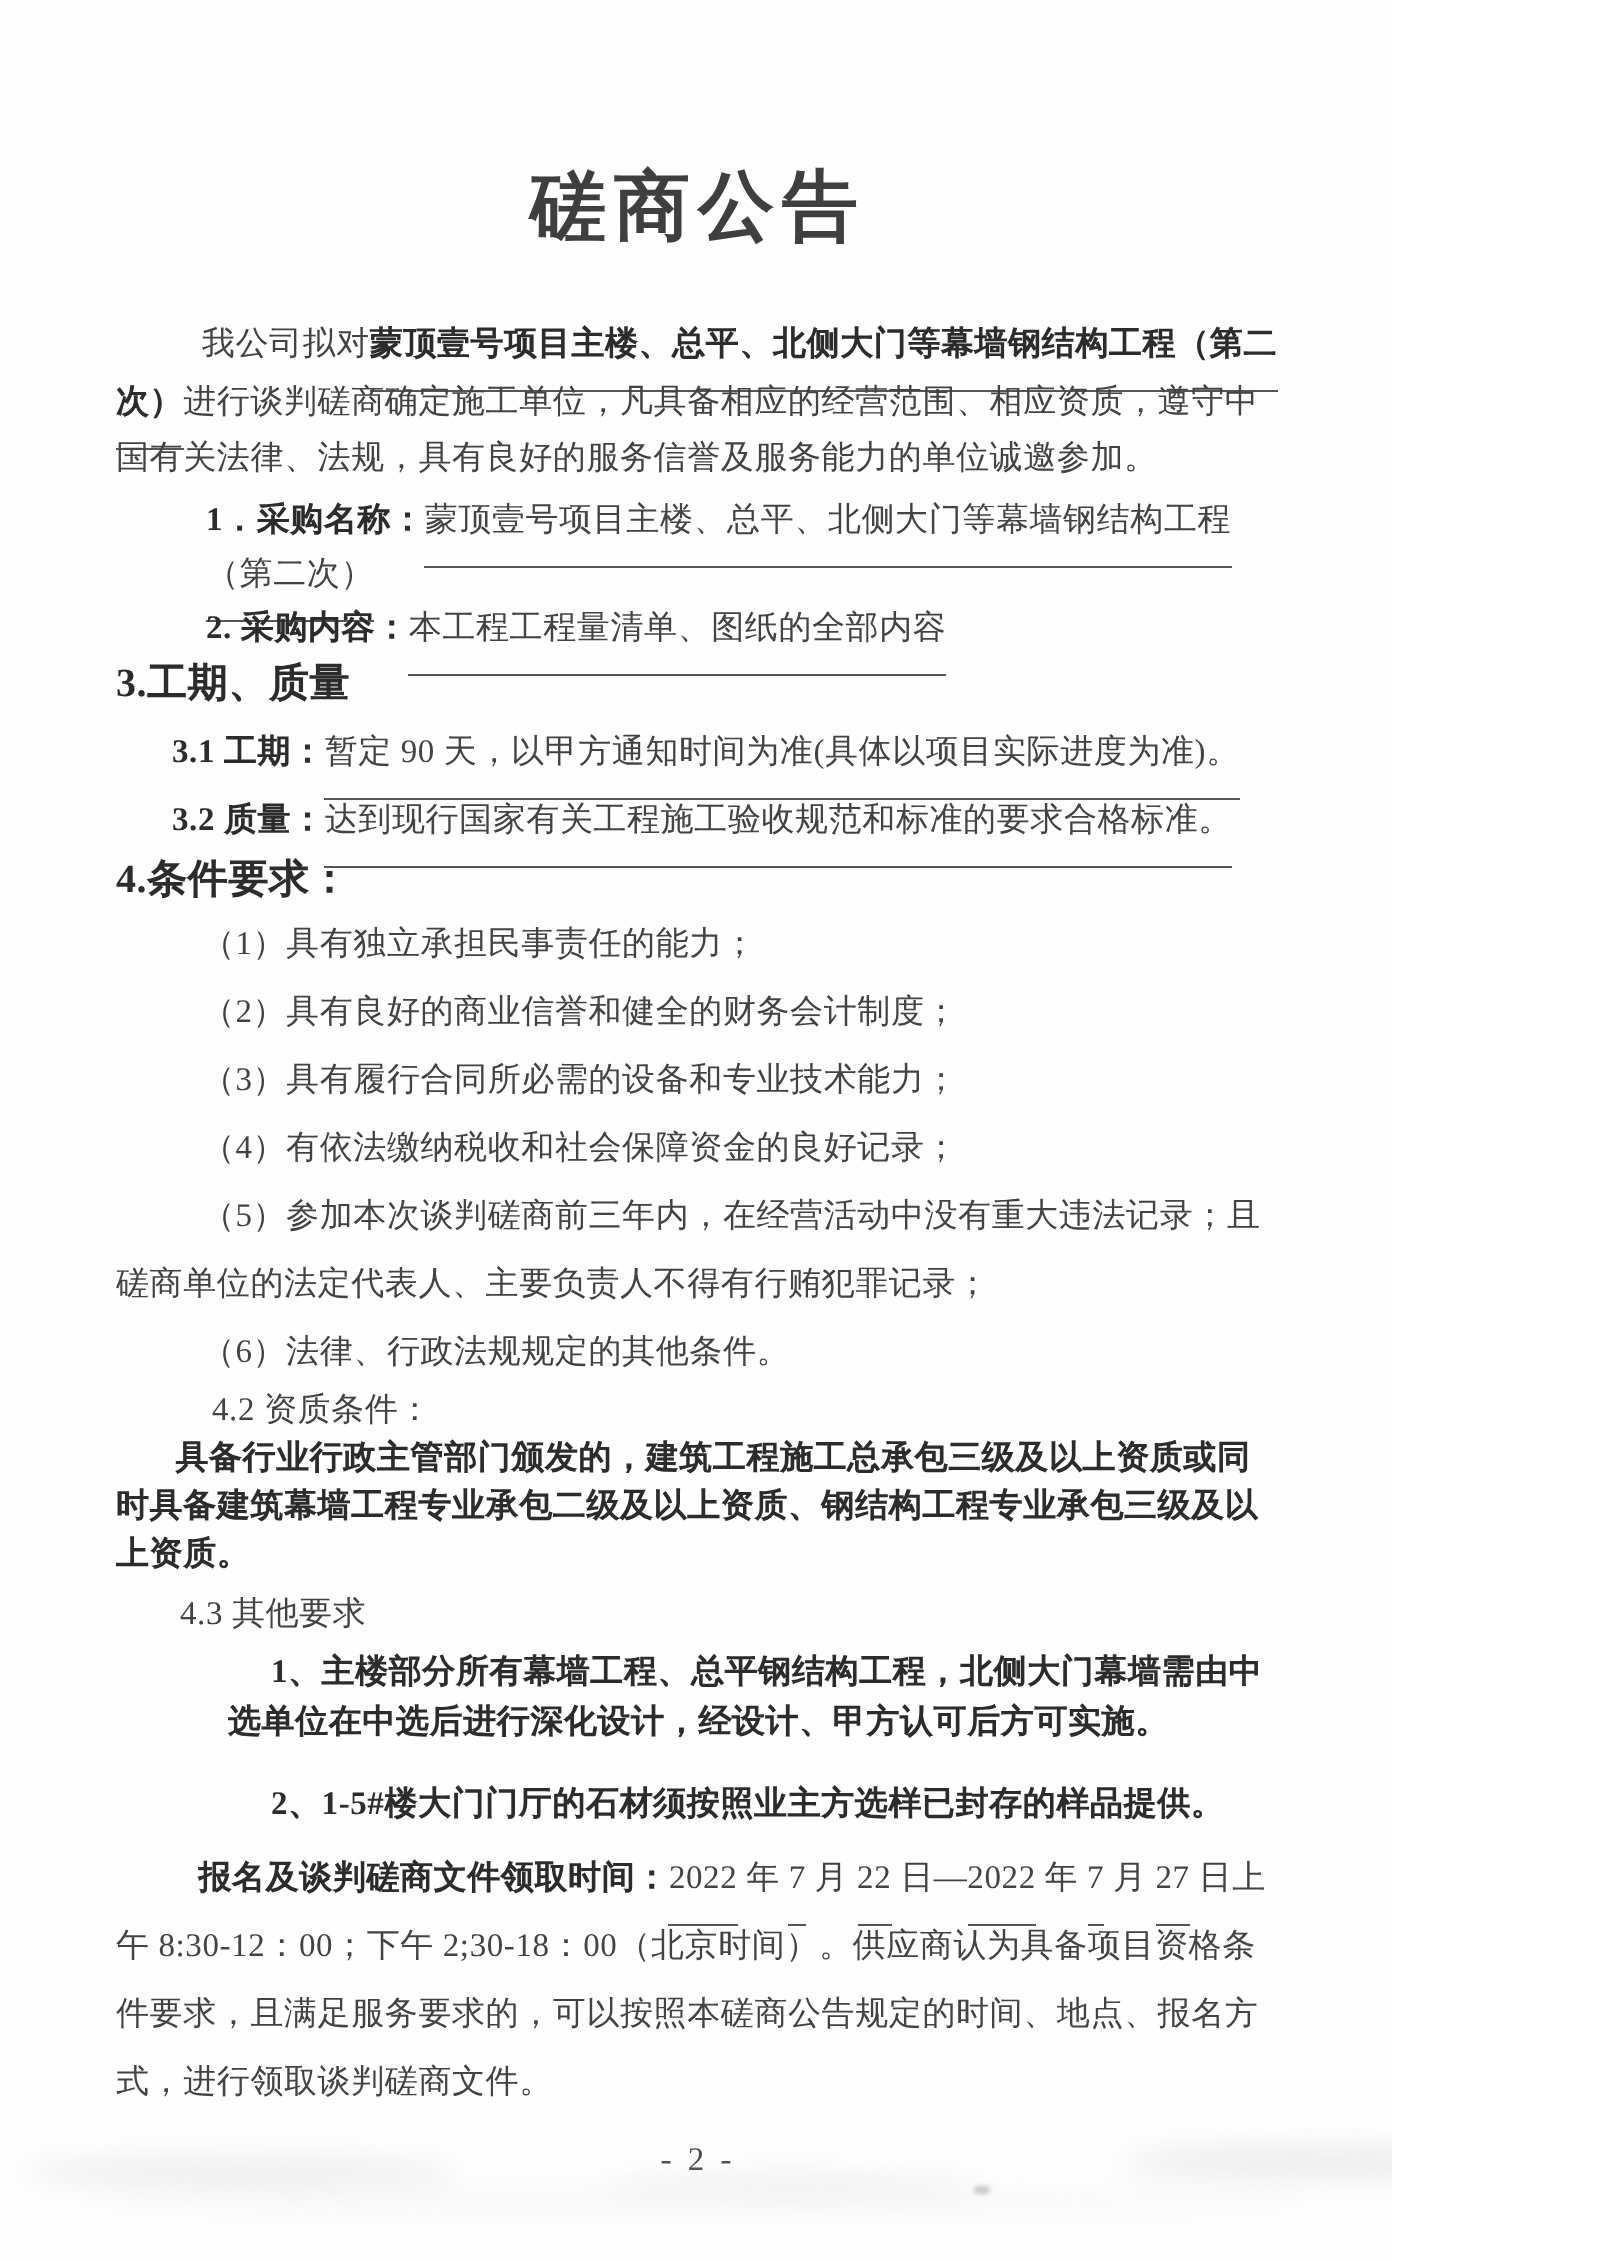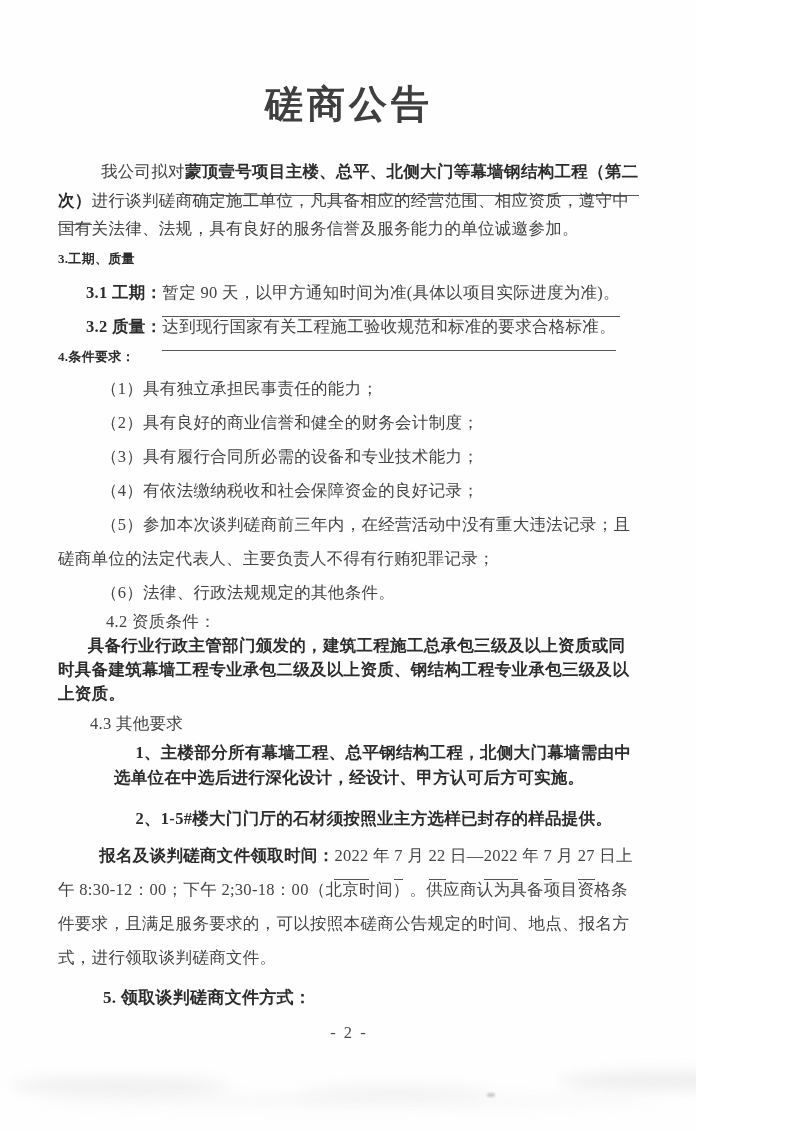--- a/index.html
+++ b/index.html
@@ -23,21 +23,21 @@
     font-size:38px;
     line-height:48px;
     font-weight:bold;
     color:#3f3f3f;
     letter-spacing:4px;
   }
   p{margin:0;}
   .intro{margin-top:30px;line-height:28.5px;text-indent:2.6em;}
   .plist{margin-top:2px;margin-left:45px;}
   .pitem{line-height:27px;}
-  .h-sec{line-height:30px;font-size:13px;}
+  .h-sec{line-height:30px;font-size:20px;}
   .sub{margin-top:4px;margin-left:28px;line-height:30px;}
   .s41h{margin-top:8px;margin-left:48px;line-height:32px;}
   .cond{line-height:34px;text-indent:2.6em;}
   .s42h{line-height:24px;margin-left:48px;}
   .s42t{line-height:24px;text-indent:1.8em;}
   .s43h{margin-top:6px;margin-left:32px;line-height:24px;}
   .s43i{margin-top:4px;margin-left:56px;line-height:25px;text-indent:1.3em;}
   .s43i2{margin-top:16px;margin-left:56px;line-height:25px;text-indent:1.3em;}
   .reg{margin-top:8px;line-height:34px;text-indent:2.5em;}
   .s5{margin-top:10px;margin-left:45px;line-height:26px;font-size:17px;}
@@ -53,20 +53,24 @@
 </style>
 </head>
 <body>
 
 <div class="page">
 
   <h1 class="title">磋商公告</h1>
 
   <p class="intro"><span>我公司拟对</span><span class="b u">蒙顶壹号项目主楼、总平、北侧大门等幕墙钢结构工程（第二次）</span><span>进行谈判磋商确定施工单位，凡具备相应的经营范围、相应资质，遵守中国有关法律、法规，具有良好的服务信誉及服务能力的单位诚邀参加。</span></p>
 
+  <div class="plist">
+    <p class="pitem"><span class="b">1．采购名称：</span><span class="u">蒙顶壹号项目主楼、总平、北侧大门等幕墙钢结构工程（第二次）</span></p>
+    <p class="pitem"><span class="b">2.  采购内容：</span><span class="u">本工程工程量清单、图纸的全部内容</span></p>
+  </div>
 
   <p class="h-sec b">3.工期、质量</p>
 
   <p class="sub"><span class="b">3.1 工期：</span><span class="u">暂定 90 天，以甲方通知时间为准(具体以项目实际进度为准)。</span></p>
 
   <p class="sub"><span class="b">3.2 质量：</span><span class="u">达到现行国家有关工程施工验收规范和标准的要求合格标准。</span></p>
 
   <p class="h-sec b">4.条件要求：</p>
 
 
@@ -79,21 +83,20 @@
 
   <p class="s42h">4.2 资质条件：</p>
   <p class="s42t b">具备行业行政主管部门颁发的，建筑工程施工总承包三级及以上资质或同时具备建筑幕墙工程专业承包二级及以上资质、钢结构工程专业承包三级及以上资质。</p>
 
   <p class="s43h">4.3 其他要求</p>
   <p class="s43i b">1、主楼部分所有幕墙工程、总平钢结构工程，北侧大门幕墙需由中选单位在中选后进行深化设计，经设计、甲方认可后方可实施。</p>
   <p class="s43i2 b">2、1-5#楼大门门厅的石材须按照业主方选样已封存的样品提供。</p>
 
   <p class="reg"><span class="b">报名及谈判磋商文件领取时间：</span><span class="u">2022</span><span> 年 </span><span class="u">7</span><span> 月 </span><span class="u">22</span><span> 日—</span><span class="u">2022</span><span> 年 </span><span class="u">7</span><span> 月 </span><span class="u">27</span><span> 日上午 8:30-12：00；下午 2;30-18：00（北京时间）。供应商认为具备项目资格条件要求，且满足服务要求的，可以按照本磋商公告规定的时间、地点、报名方式，进行领取谈判磋商文件。</span></p>
 
-  <p class="s5 b">5.  领取谈判磋商文件方式：</p>
 
   <div class="footer">- 2 -</div>
 
   <div class="smudge sm1"></div>
   <div class="smudge sm2"></div>
   <div class="smudge sm3"></div>
   <div class="smudge sm4"></div>
   <div class="smudge sm5"></div>
   <div class="speck"></div>
 

